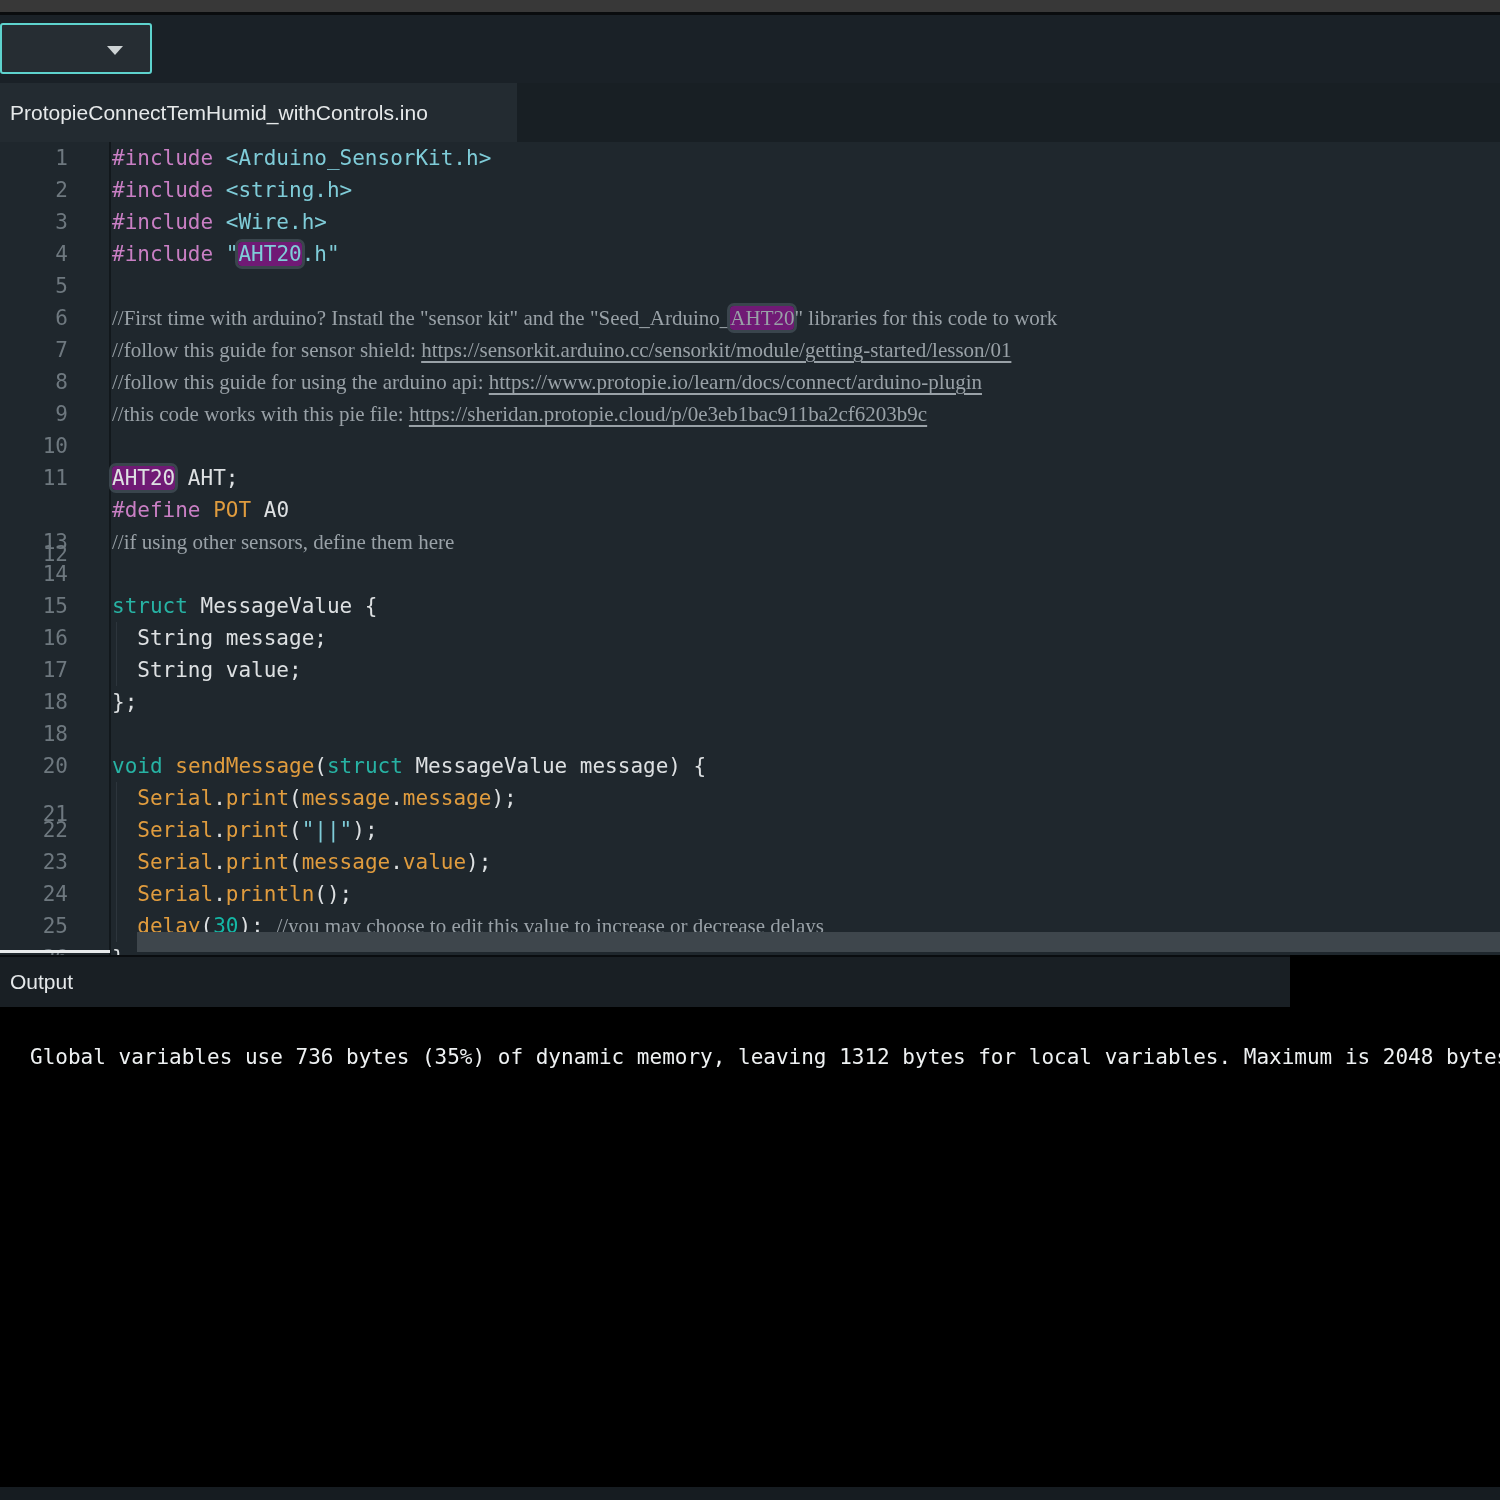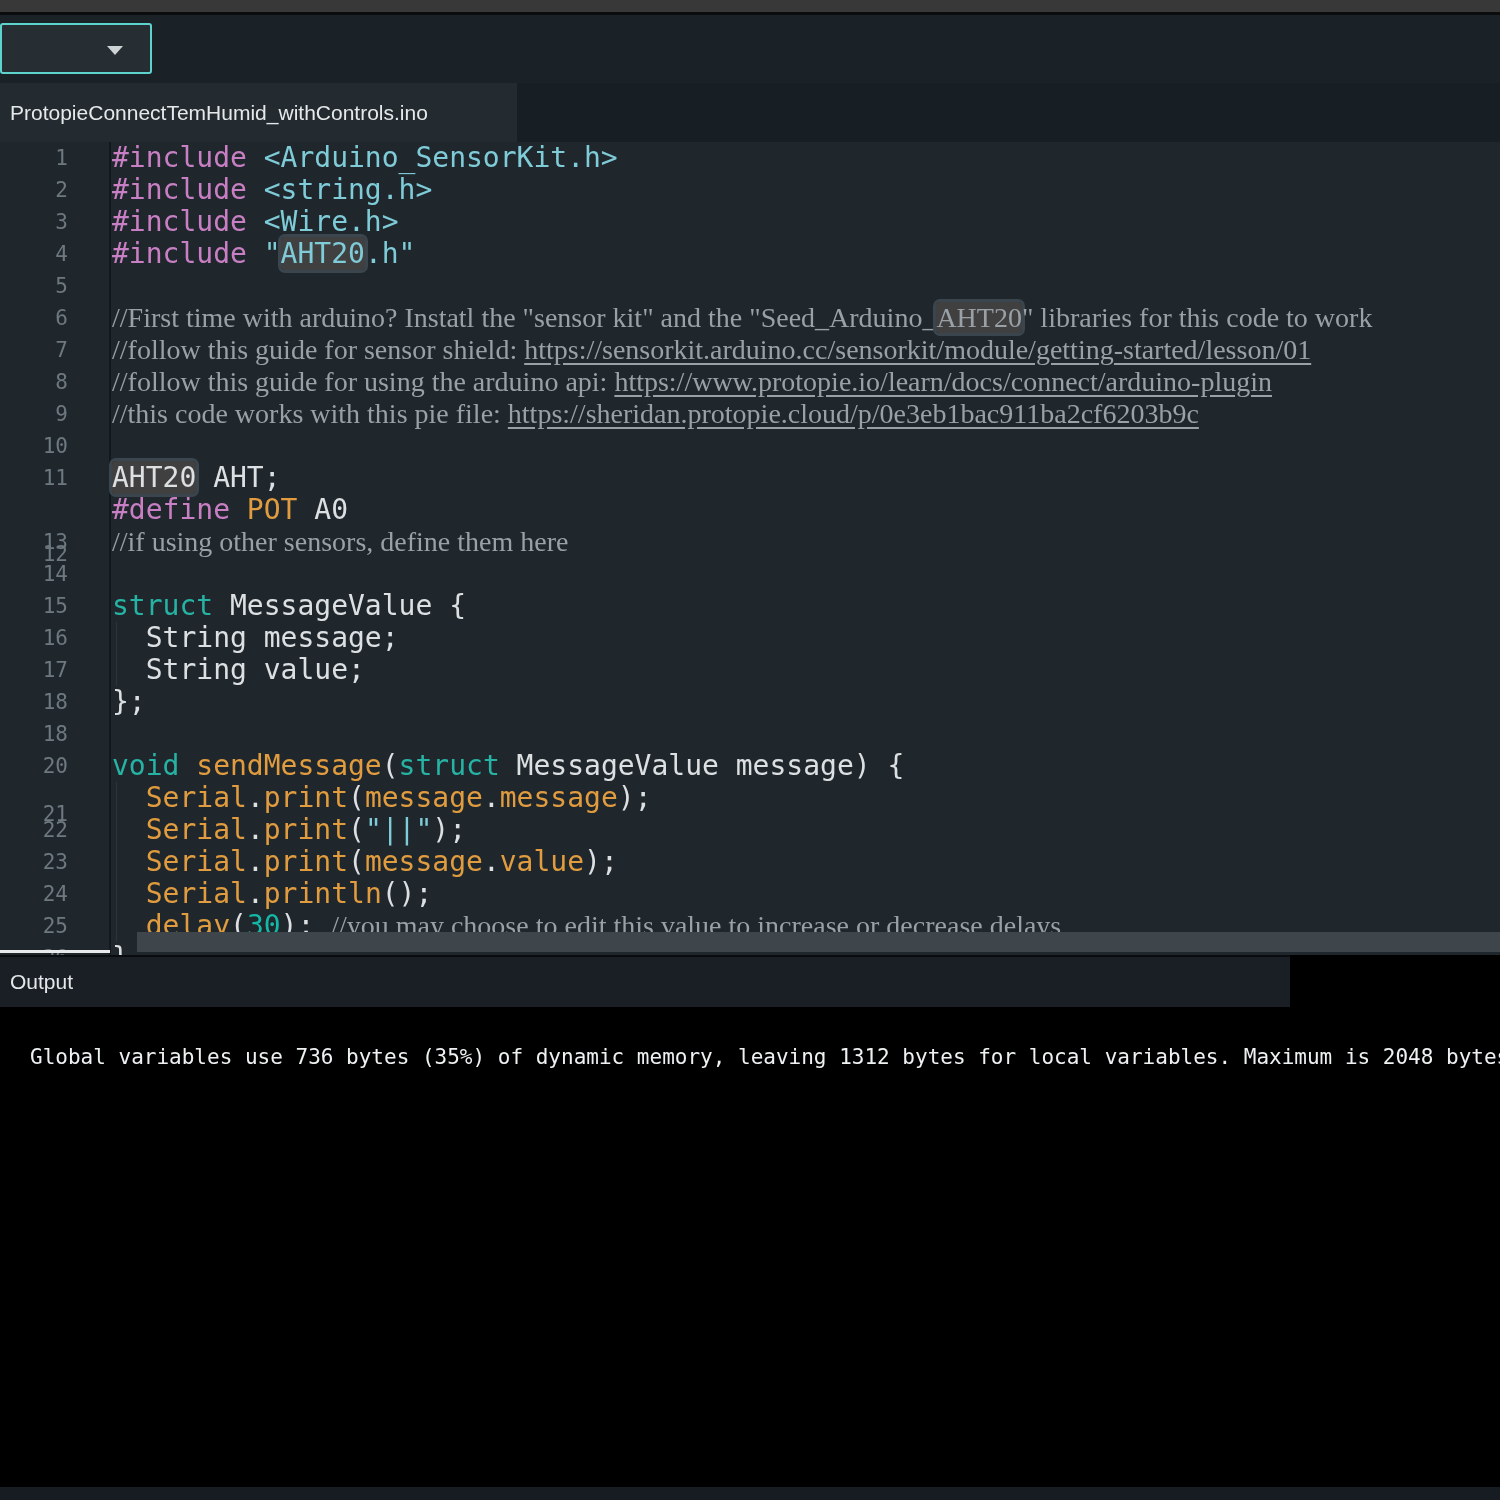--- a/index.html
+++ b/index.html
@@ -23,32 +23,32 @@
   .tab{position:absolute;left:0;top:0;width:517px;height:59px;background:#232b31;}
   .tab-label{display:block;padding-left:10px;line-height:59px;font-size:21px;color:#e6e9ea;
              white-space:nowrap;overflow:hidden;}
 
   
   .editor{position:absolute;left:0;top:142px;width:1500px;height:813px;background:#1f272d;overflow:hidden;}
   .gutter-sep{position:absolute;left:109px;top:0;width:2px;height:813px;background:#12181c;}
   .gutter-cell{position:absolute;left:0;width:68px;height:32px;line-height:32px;text-align:right;
                color:#6e787f;font-family:"DejaVu Sans Mono",monospace;font-size:21px;}
   .code-row{position:absolute;left:112px;width:1189px;height:32px;line-height:32px;white-space:pre;
-            color:#dde0e2;font-family:"DejaVu Sans Mono",monospace;font-size:28px;}
+            color:#dde0e2;font-family:"DejaVu Sans Mono",monospace;font-size:21px;}
   .guide{position:absolute;left:4px;top:0;bottom:0;width:1px;background:#2d353c;}
   .tok-pp{color:#c97fc4;}
   .tok-kw{color:#27b3a4;}
   .tok-str{color:#7fccd8;}
   .tok-num{color:#14b8a6;}
   .tok-fn{color:#e09c3e;}
   .tok-id{color:#e09c3e;}
   .tok-txt{color:#dde0e2;}
   .tok-cm{color:#99a1a7;font-family:Liberation Serif, serif;}
   .link{text-decoration:underline;text-underline-offset:4px;}
-  .hl{background:#404040;border-radius:4px;box-shadow:0 0 0 3px #3a454d;}
+  .hl{background:#701a75;border-radius:4px;box-shadow:0 0 0 3px #3a454d;}
 
   .hscroll-thumb{position:absolute;left:137px;top:790px;width:1363px;height:20px;background:#3e464c;}
   .sash{position:absolute;left:0;top:950px;width:110px;height:3px;background:#e8eaeb;}
 
   
   .output-header{position:absolute;left:0;top:955px;width:1290px;height:52px;background:#191f24;
                  border-top:2px solid #0a0d10;box-sizing:border-box;}
   .output-title{display:block;padding-left:10px;line-height:50px;font-size:21px;color:#e5e8ea;}
   .console{position:absolute;left:0;top:1007px;width:1500px;height:480px;background:#000;overflow:hidden;}
   .console-line{position:absolute;left:30px;width:1470px;height:32px;line-height:32px;white-space:pre;

